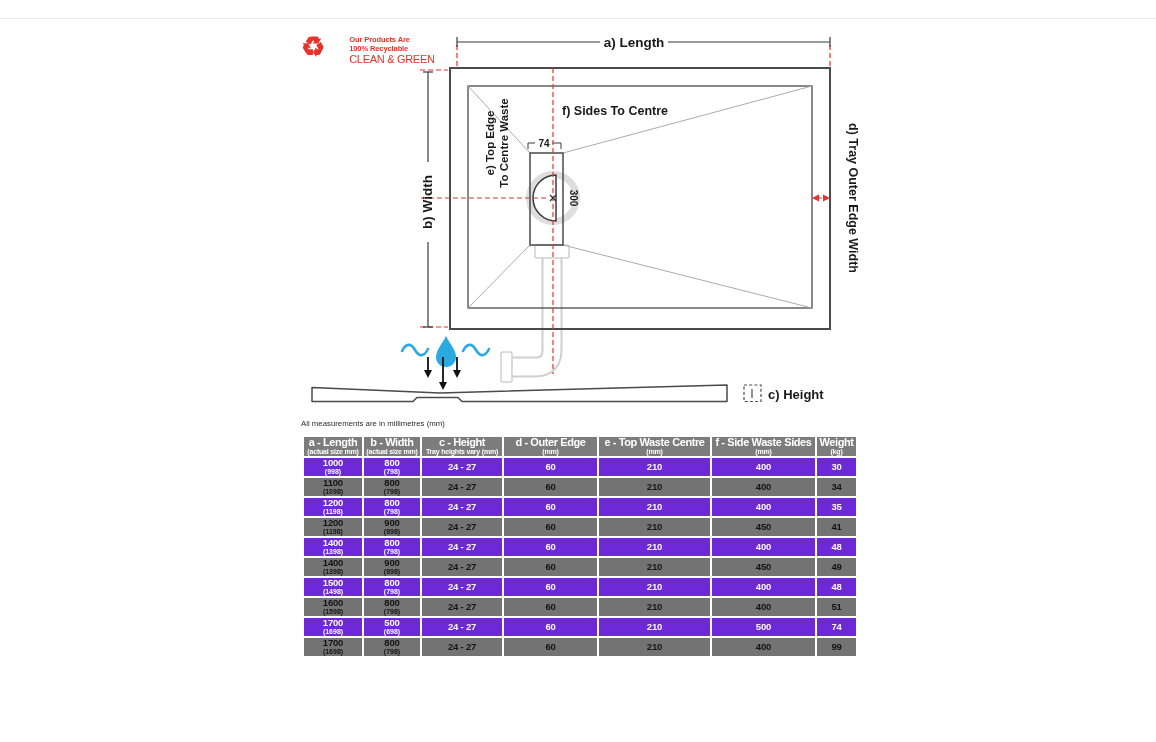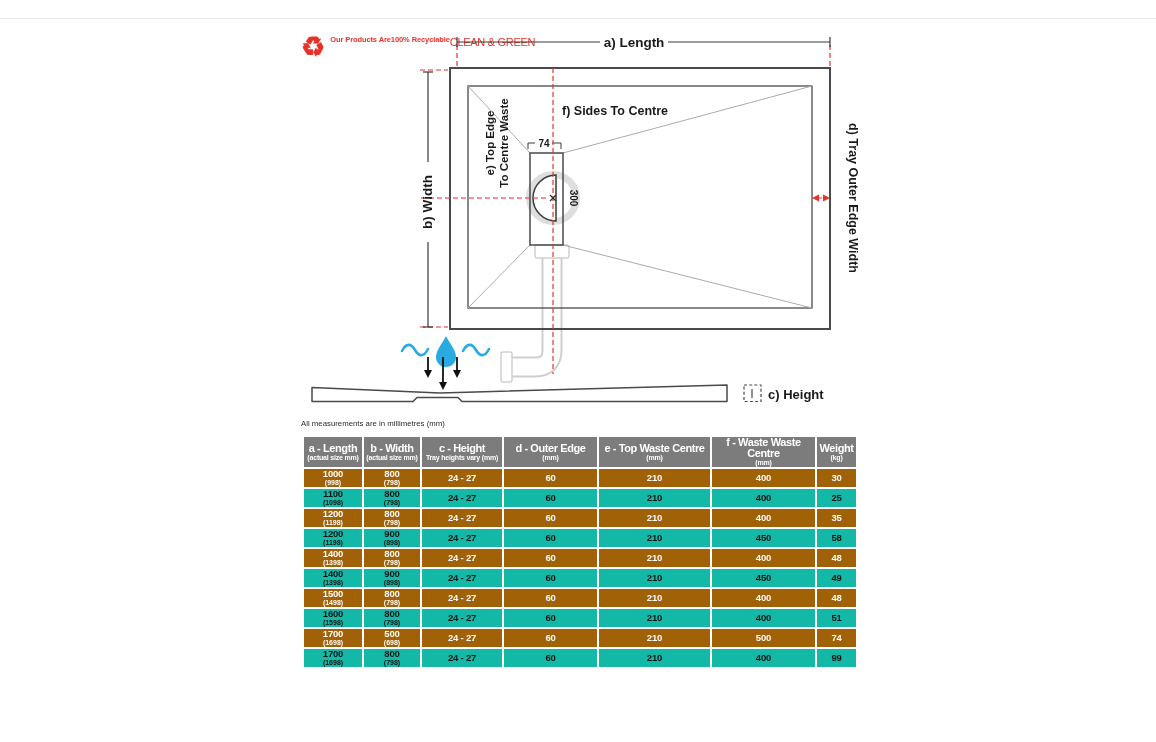--- a/index.html
+++ b/index.html
@@ -3,34 +3,34 @@
 <meta charset="utf-8">
 <style>
   * { box-sizing: border-box; }
   body { margin:0; background:#fff; font-family:"Liberation Sans", sans-serif; }
   .canvas { position:relative; width:1156px; height:742px; background:#fff; overflow:hidden; }
   .top-divider { position:absolute; left:0; top:18px; width:1156px; height:1px; background:#e9e9e9; }
 
   
   .logo { position:absolute; left:301px; top:33px; display:flex; gap:5px; align-items:flex-start; color:#e8312a; }
   .logo-icon { font-size:27px; line-height:28px; font-weight:bold; }
-  .logo-text { display:flex; flex-direction:row; padding-top:3px; }
+  .logo-text { display:flex; flex-direction:column; padding-top:3px;margin-left:19px; }
   .logo-line { font-size:7.5px; font-weight:bold; line-height:8.5px; letter-spacing:-0.1px; }
   .logo-main { font-size:11px; font-weight:normal; line-height:13px; letter-spacing:-0.3px; }
 
   svg text { font-family:"Liberation Sans", sans-serif; }
 
   
   .size-table { position:absolute; left:302px; top:435px; border-collapse:collapse; table-layout:fixed; }
   .size-table th, .size-table td { border:2px solid #fff; padding:0; text-align:center; vertical-align:middle; height:20px; }
   .size-table thead th { background:#7c7c7c; color:#fff; }
   .th-label { font-size:11px; font-weight:bold; line-height:11px; letter-spacing:-0.4px; }
   .th-sub { font-size:7px; font-weight:bold; line-height:8px; letter-spacing:-0.2px; }
-  tr.dark td { background:#a16207; color:#fbfbfb; }
-  tr.light td { background:#14b8a6; color:#141414; }
+  tr.dark td { background:#6d28d9; color:#fbfbfb; }
+  tr.light td { background:#737373; color:#141414; }
   .cell-main { font-size:9.5px; font-weight:bold; line-height:10px; letter-spacing:-0.2px; }
   .cell-sub { font-size:7px; font-weight:bold; line-height:8px; }
 </style>
 </head>
 <body>
 
 <div class="canvas">
   <div class="top-divider"></div>
 
   <div class="logo">
@@ -167,21 +167,21 @@
           </th>
           <th>
             <div class="th-label">d - Outer Edge</div>
             <div class="th-sub">(mm)</div>
           </th>
           <th>
             <div class="th-label">e - Top Waste Centre</div>
             <div class="th-sub">(mm)</div>
           </th>
           <th>
-            <div class="th-label">f - Waste Waste Centre</div>
+            <div class="th-label">f - Side Waste Sides</div>
             <div class="th-sub">(mm)</div>
           </th>
           <th>
             <div class="th-label">Weight</div>
             <div class="th-sub">(kg)</div>
           </th>
         </tr>
     </thead>
     <tbody id="table-body">
         <tr class="dark">
@@ -224,21 +224,21 @@
           <td>
             <div class="cell-main">60</div>
           </td>
           <td>
             <div class="cell-main">210</div>
           </td>
           <td>
             <div class="cell-main">400</div>
           </td>
           <td>
-            <div class="cell-main">25</div>
+            <div class="cell-main">34</div>
           </td>
         </tr>
         <tr class="dark">
           <td>
             <div class="cell-main">1200</div>
             <div class="cell-sub">(1198)</div>
           </td>
           <td>
             <div class="cell-main">800</div>
             <div class="cell-sub">(798)</div>
@@ -274,21 +274,21 @@
           <td>
             <div class="cell-main">60</div>
           </td>
           <td>
             <div class="cell-main">210</div>
           </td>
           <td>
             <div class="cell-main">450</div>
           </td>
           <td>
-            <div class="cell-main">58</div>
+            <div class="cell-main">41</div>
           </td>
         </tr>
         <tr class="dark">
           <td>
             <div class="cell-main">1400</div>
             <div class="cell-sub">(1398)</div>
           </td>
           <td>
             <div class="cell-main">800</div>
             <div class="cell-sub">(798)</div>

